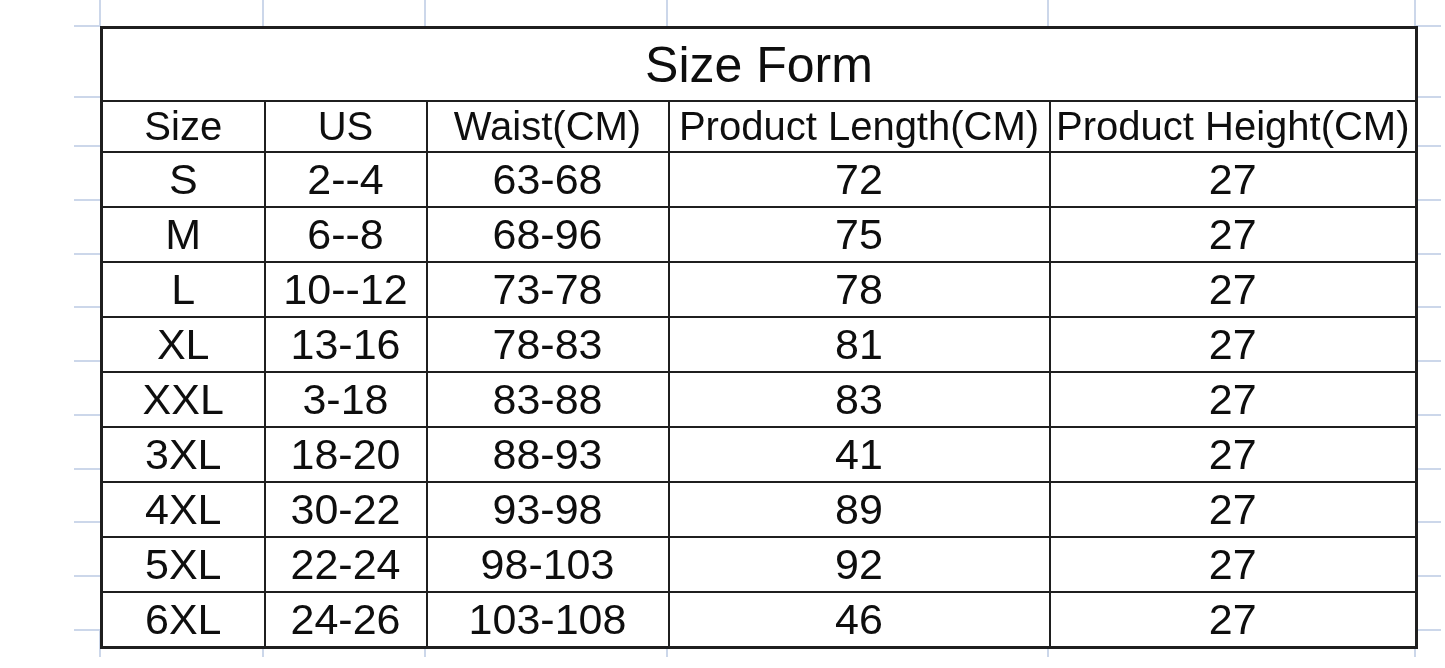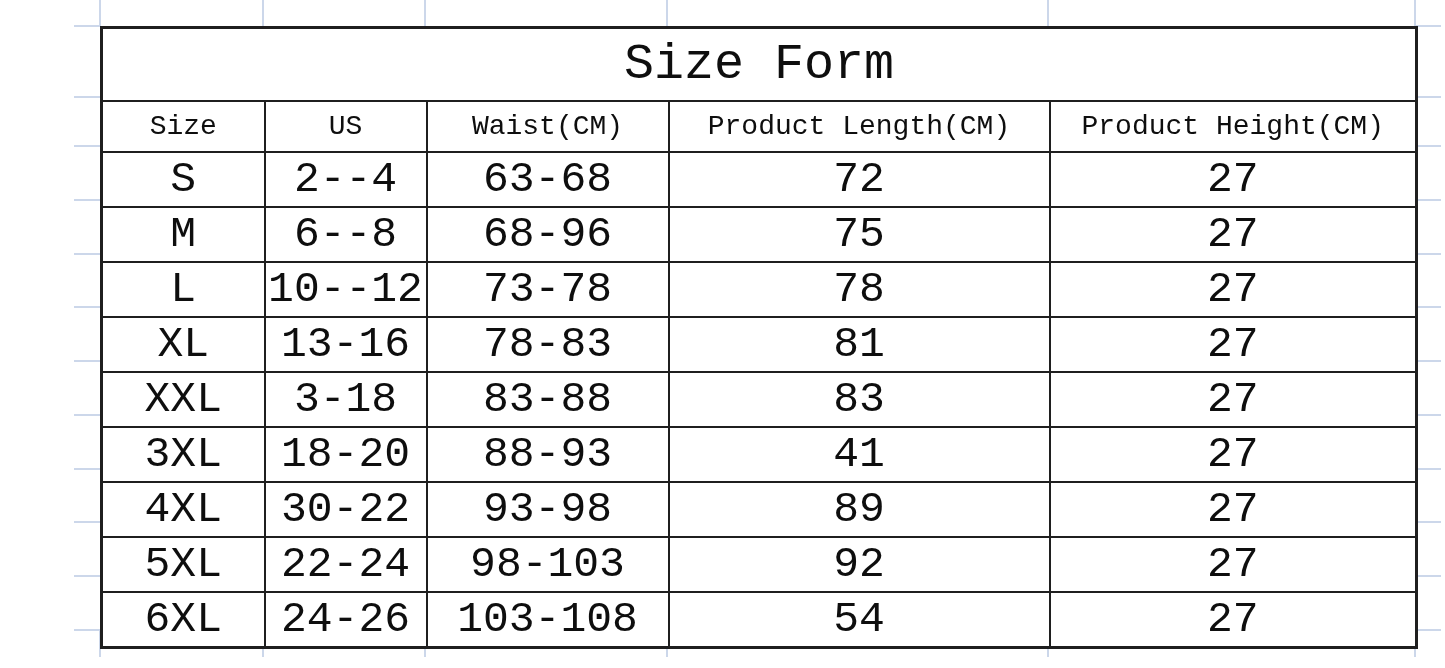--- a/index.html
+++ b/index.html
@@ -6,21 +6,21 @@
     margin: 0;
     padding: 0;
     background: #ffffff;
   }
   .canvas {
     position: relative;
     width: 1445px;
     height: 668px;
     background: var(--bg, #ffffff);
     overflow: hidden;
-    font-family: Liberation Mono, monospace;
+    font-family: Liberation Sans, sans-serif;
     color: var(--text, #0e0e0e);
   }
   
   .tick {
     position: absolute;
     background: var(--grid, #ccd7ea);
   }
   .tick.h { height: 2px; width: 26px; }
   .tick.v { width: 2px; }
 
@@ -41,21 +41,21 @@
     vertical-align: middle;
     padding: 0;
     white-space: nowrap;
     overflow: hidden;
   }
   td.title-cell {
     font-size: 50px;
     height: 71px;
   }
   tr.header-row td {
-    font-size: 28px;
+    font-size: 40px;
     height: 49px;
     text-align: center;
   }
   tr.data-row td {
     font-size: 43px;
     height: 53px;
   }
 </style>
 </head>
 <body>
@@ -174,18 +174,18 @@
           <td>5XL</td>
           <td>22-24</td>
           <td>98-103</td>
           <td>92</td>
           <td>27</td>
         </tr>
         <tr class="data-row">
           <td>6XL</td>
           <td>24-26</td>
           <td>103-108</td>
-          <td>54</td>
+          <td>46</td>
           <td>27</td>
         </tr>
       </tbody>
   </table>
 </div>
 
 </body></html>

